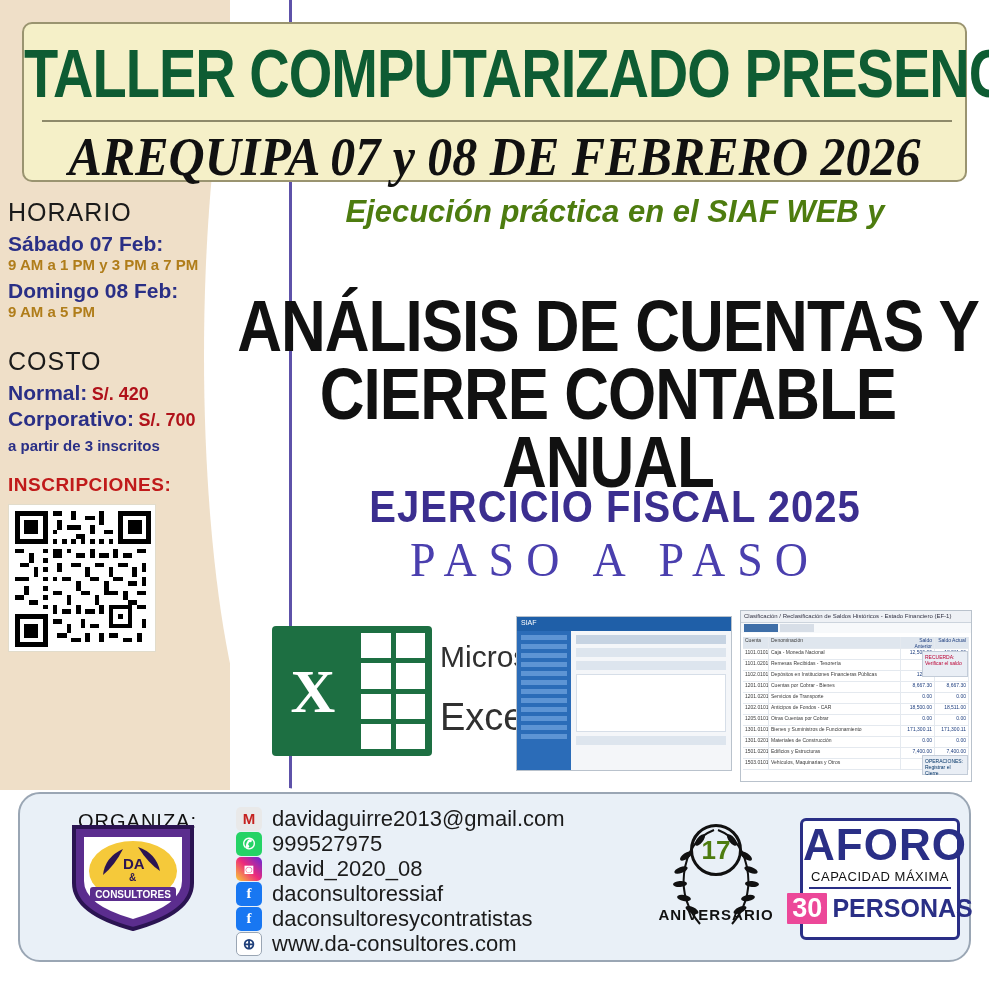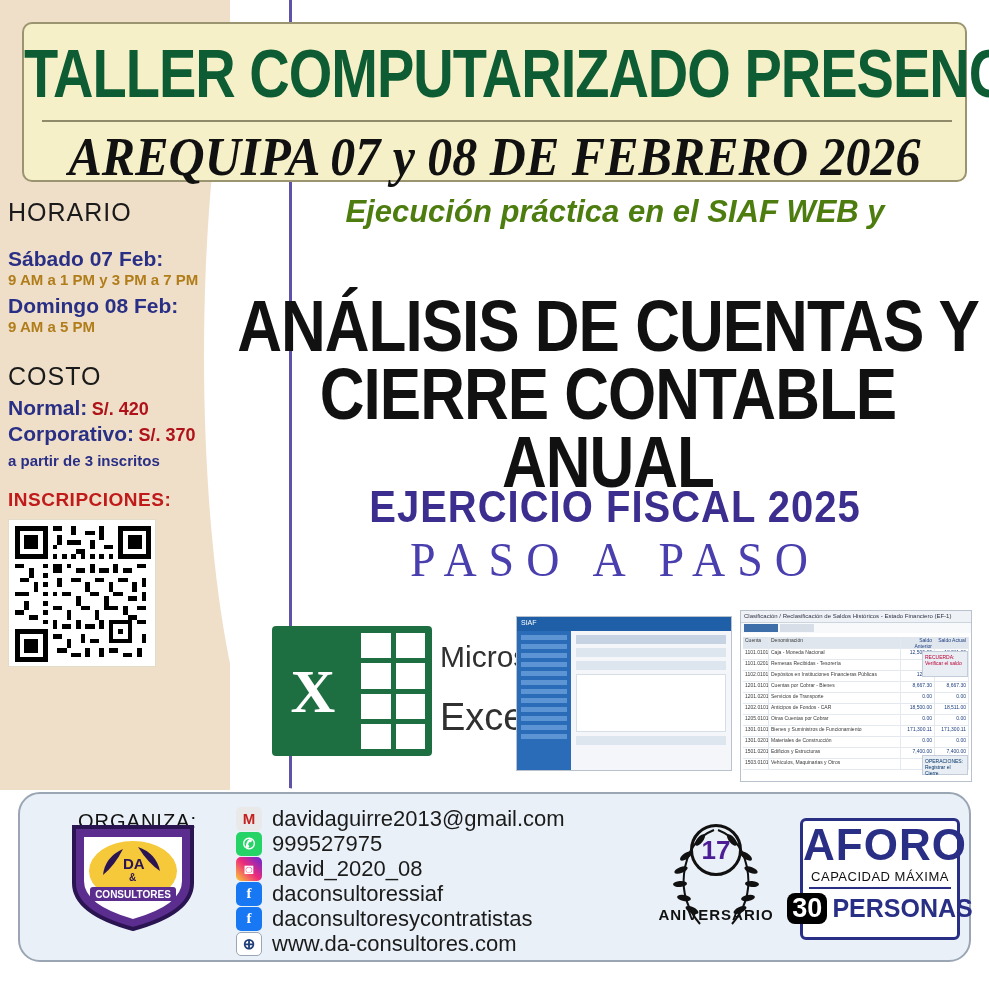--- a/index.html
+++ b/index.html
@@ -53,21 +53,21 @@
     text-align:center; color:#111111;
     font-family:"Liberation Serif", serif;
     font-weight:bold; font-style:italic; font-size:50px;
     transform: scaleY(1.1); transform-origin: top center;
     white-space:nowrap;
   }
 
   
   .left-col { position:absolute; left:8px; top:198px; width:215px; }
   .lbl-horario {
-    font-size:25px; color:#1a1a1a; letter-spacing:1px; margin-bottom:20px;
+    font-size:25px; color:#1a1a1a; letter-spacing:1px; margin-bottom:5px;
     font-family:"Liberation Sans", sans-serif;
   }
   .row-bold {
     font-size:21px; font-weight:bold; color:#2a2f86;
     font-family:"Liberation Sans", sans-serif; line-height:1.1;
   }
   .row-small {
     font-size:15px; font-weight:bold; color:#b07d1a;
     font-family:"Liberation Sans", sans-serif; line-height:1.3; margin-bottom:4px;
   }
@@ -208,37 +208,37 @@
   .c-txt {
     font-size:22px; color:#1b1b1b; font-family:"Liberation Sans", sans-serif;
     white-space:nowrap;
   }
   .aniv {
     position:absolute; left:636px; top:28px; width:120px; height:112px;
     text-align:center;
   }
   .aniv-circle {
     width:52px; height:52px; margin:2px auto 0; border:3px solid #111;
-    border-radius:50%; font-size:26px; font-weight:bold; color:#4c1d95;
+    border-radius:50%; font-size:26px; font-weight:bold; color:#4d7c0f;
     display:flex; align-items:center; justify-content:center;
   }
   .aniv-txt { font-size:15px; font-weight:bold; letter-spacing:1px; color:#111; margin-top:30px; }
   .laurel { position:absolute; left:0; top:0; width:120px; height:112px; }
   .aforo {
     position:absolute; left:780px; top:24px; width:160px; height:122px;
     border:3px solid #2a2f86; border-radius:6px; background:#ffffff;
     text-align:center; padding-top:2px;
   }
   .aforo-title { font-size:44px; font-weight:bold; color:#2a2f86; letter-spacing:1px; line-height:1; }
   .aforo-sub { font-size:13px; font-weight:normal; color:#111; letter-spacing:.5px; margin:2px 0 3px; }
   .aforo-line { height:2px; background:#2a2f86; margin:0 6px 4px; }
   .aforo-bottom { display:flex; align-items:center; justify-content:center; gap:5px; }
   .aforo-num {
-    background:#000000; color:#fff; font-size:27px; font-weight:bold;
-    padding:0 5px; border-radius:8px;
+    background:#ec4899; color:#fff; font-size:27px; font-weight:bold;
+    padding:0 5px; border-radius:1px;
   }
   .aforo-per { font-size:25px; font-weight:bold; color:#2a2f86; }
   .bottom-strip {
     position:absolute; left:0; top:968px; width:989px; height:15px; background:#ffffff;
   }
 </style>
 </head>
 <body>
 
 <div class="poster">
@@ -263,21 +263,21 @@
     <div class="row-small">9 AM a 5 PM</div>
 
     <div class="lbl-costo">COSTO</div>
 
     <div class="price-line">
       <span class="price-key">Normal:</span>
       <span class="price-val">S/. 420</span>
     </div>
     <div class="price-line">
       <span class="price-key">Corporativo:</span>
-      <span class="price-val">S/. 370</span>
+      <span class="price-val">S/. 700</span>
     </div>
     <div class="note-small">a partir de 3 inscritos</div>
 
     <div class="lbl-insc">INSCRIPCIONES:</div>
 
     <div class="qr">
       <svg width="136" height="136" viewBox="0 0 29 29" shape-rendering="crispEdges" aria-hidden="true">
         <rect width="29" height="29" fill="#fff"></rect>
         <g fill="#000">
 

